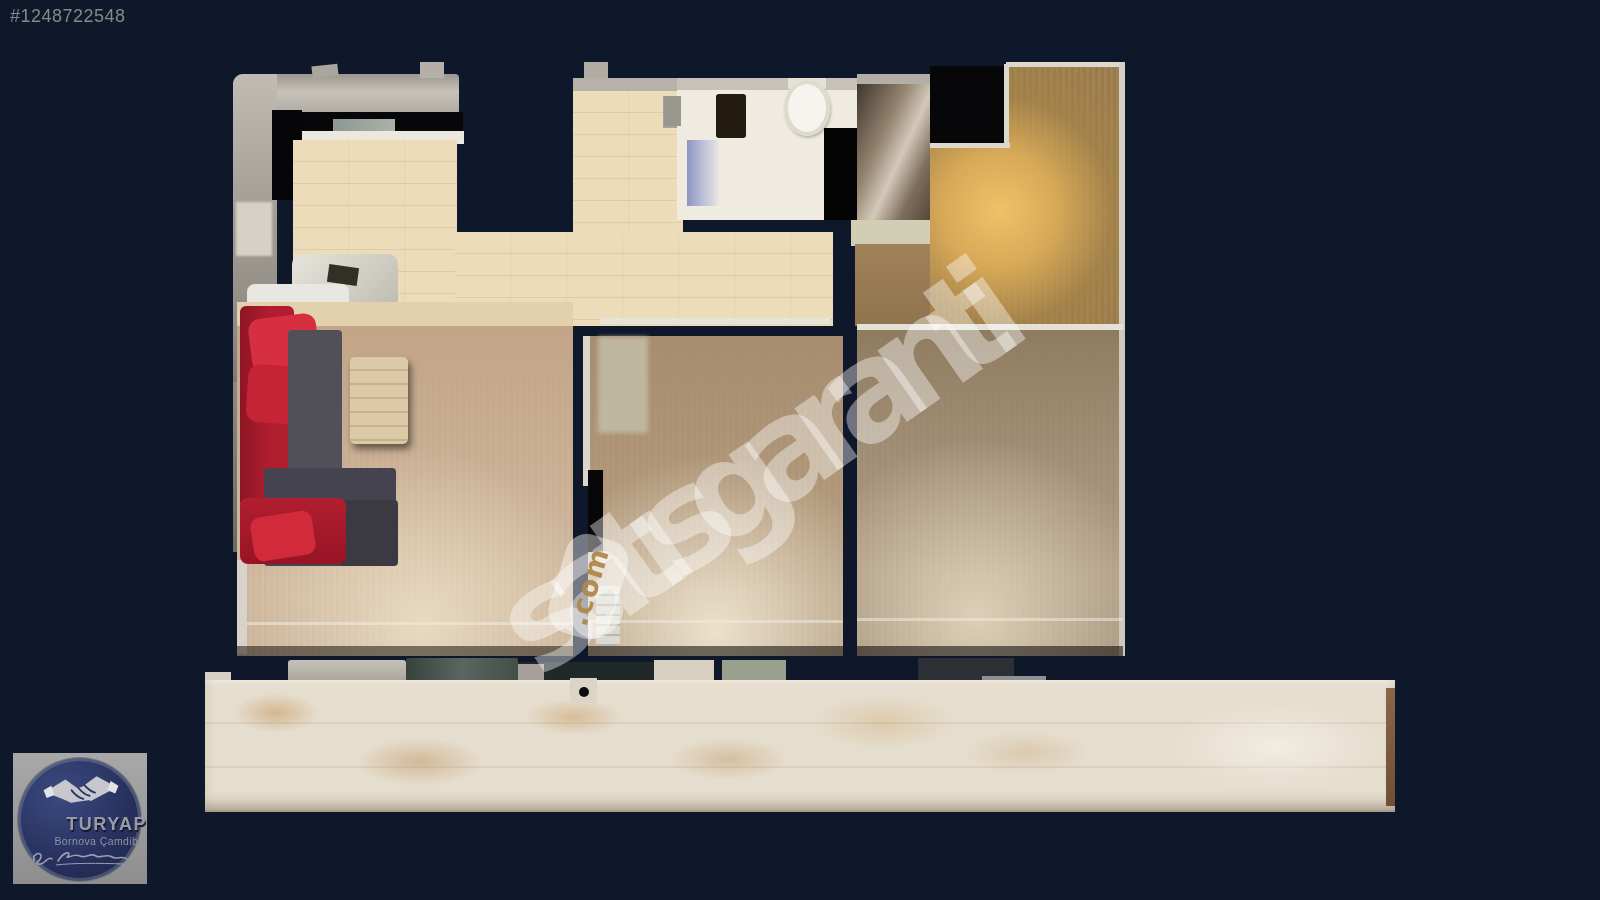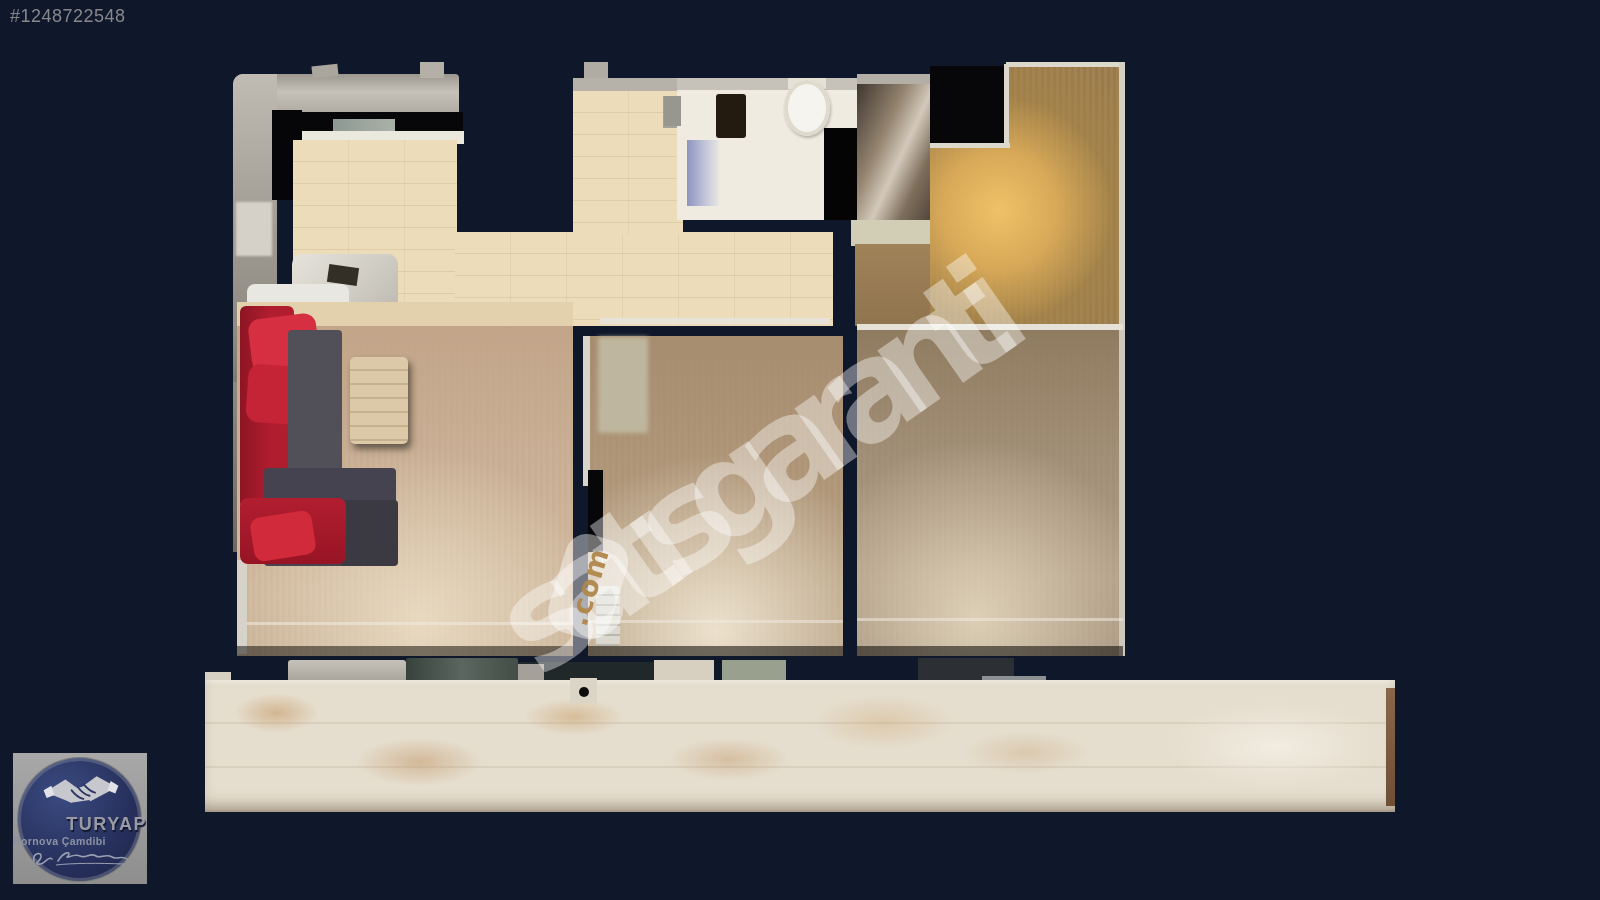--- a/index.html
+++ b/index.html
@@ -160,21 +160,21 @@
   
   [data-name="agency-logo"]{left:0;top:0;width:0;height:0;z-index:6;}
   [data-name="logo-box"]{left:13px;top:753px;width:134px;height:131px;
     background:linear-gradient(180deg,#a8a8a8,#8e8e8e);}
   [data-name="logo-circle"]{left:18px;top:758px;width:123px;height:123px;border-radius:50%;
     background:radial-gradient(circle at 35% 30%,#3a4a80,#27305c 60%,#1c2446);
     box-shadow:inset 0 0 0 3px rgba(150,155,170,.35),0 0 0 1px #7a7a7a;}
   [data-name="handshake-icon"]{left:42px;top:770px;width:78px;height:50px;}
   [data-name="logo-brand"]{left:13px;top:814px;width:134px;text-align:right;font-weight:900;
     font-size:18px;letter-spacing:1.5px;color:#9a9aa4;text-shadow:1px 2px 1px #10182f;}
-  [data-name="logo-branch"]{left:13px;top:835px;width:128px;text-align:left;font-weight:bold;
+  [data-name="logo-branch"]{left:13px;top:835px;width:128px;text-align:right;font-weight:normal;
     font-size:10.5px;letter-spacing:.4px;color:#8d92a2;}
   [data-name="logo-signature"]{left:28px;top:847px;width:104px;height:22px;}
 </style>
 </head>
 <body>
 
 <div id="stage" data-name="listing-photo-stage">
 
   <div data-name="listing-id">#1248722548</div>
 

